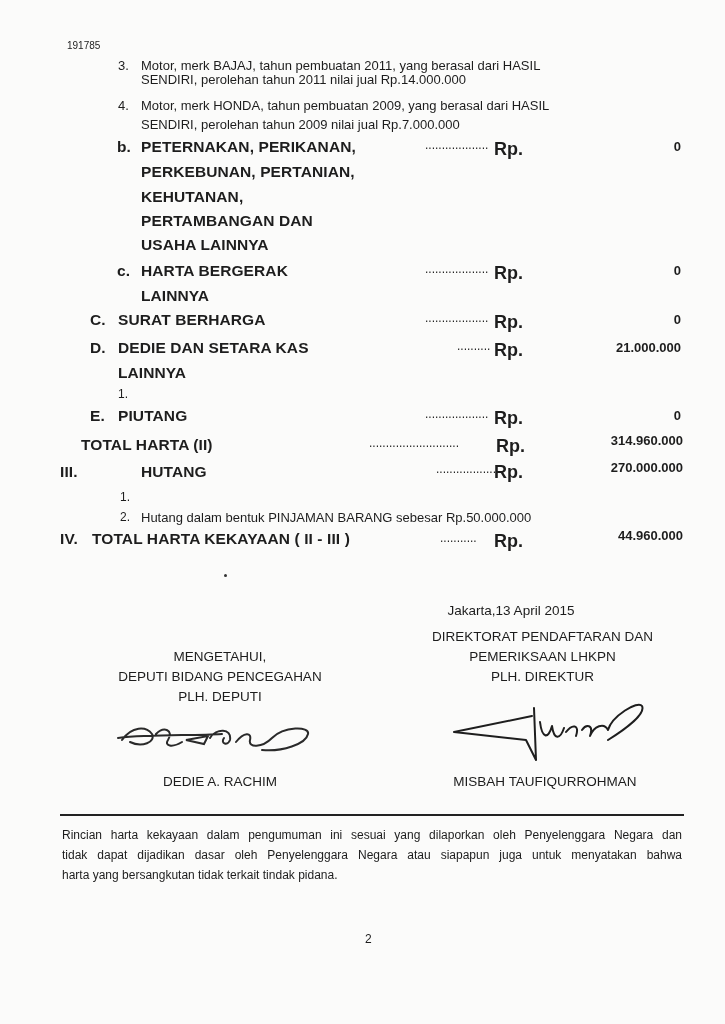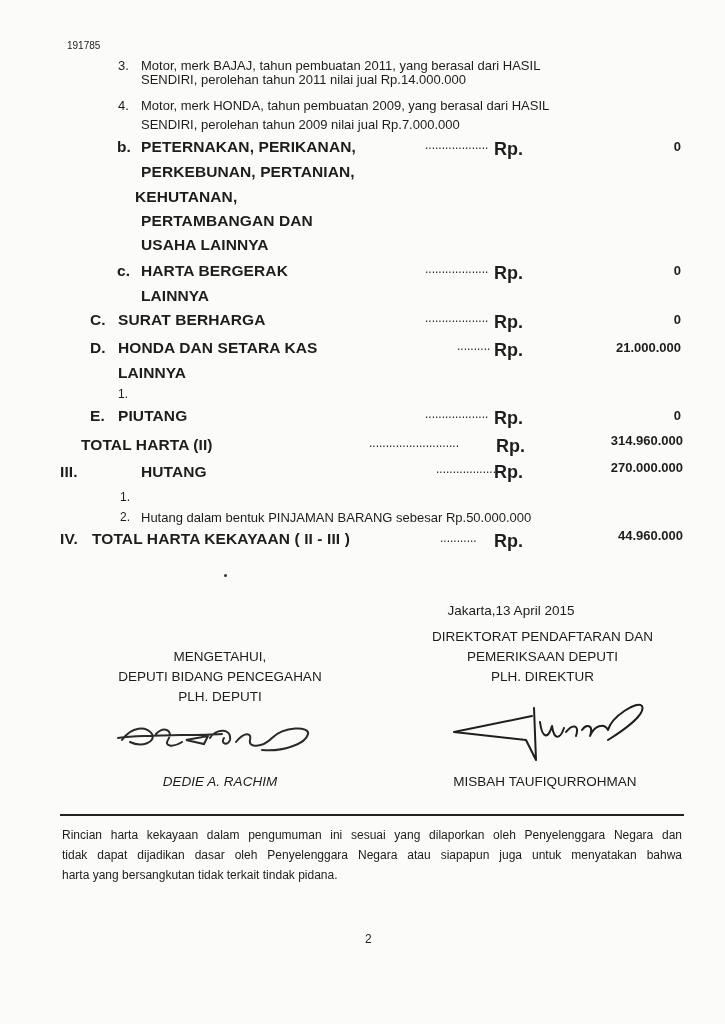--- a/index.html
+++ b/index.html
@@ -36,21 +36,21 @@
 <div class="abs item" style="left:118px; top:96px; width:520px; height:40px;">
   <span class="num">4.</span>
   <span class="txt" style="top:0;">Motor, merk HONDA, tahun pembuatan 2009, yang berasal dari HASIL</span>
   <span class="txt" style="top:19px;">SENDIRI, perolehan tahun 2009 nilai jual Rp.7.000.000</span>
 </div>
 
 <div>
   <span class="abs bold" style="left:117px; top:138px;">b.</span>
   <span class="abs bold" style="left:141px; top:138px;">PETERNAKAN, PERIKANAN,</span>
   <span class="abs bold" style="left:141px; top:163px;">PERKEBUNAN, PERTANIAN,</span>
-  <span class="abs bold" style="left:135px; top:188px;">KEHUTANAN,</span>
+  <span class="abs bold" style="left:141px; top:188px;">KEHUTANAN,</span>
   <span class="abs bold" style="left:141px; top:212px;">PERTAMBANGAN DAN</span>
   <span class="abs bold" style="left:141px; top:236px;">USAHA LAINNYA</span>
   <span class="abs dots" style="left:425px; top:138px;">...................</span>
   <span class="abs rp" style="left:494px; top:139px;">Rp.</span>
   <span class="abs amt" style="left:521px; top:139px;">0</span>
 </div>
 
 <div>
   <span class="abs bold" style="left:117px; top:262px;">c.</span>
   <span class="abs bold" style="left:141px; top:262px;">HARTA BERGERAK</span>
@@ -63,21 +63,21 @@
 <div>
   <span class="abs bold" style="left:90px; top:311px;">C.</span>
   <span class="abs bold" style="left:118px; top:311px;">SURAT BERHARGA</span>
   <span class="abs dots" style="left:425px; top:311px;">...................</span>
   <span class="abs rp" style="left:494px; top:312px;">Rp.</span>
   <span class="abs amt" style="left:521px; top:312px;">0</span>
 </div>
 
 <div>
   <span class="abs bold" style="left:90px; top:339px;">D.</span>
-  <span class="abs bold" style="left:118px; top:339px;">HONDA DAN SETARA KAS</span>
+  <span class="abs bold" style="left:118px; top:339px;">DEDIE DAN SETARA KAS</span>
   <span class="abs bold" style="left:118px; top:364px;">LAINNYA</span>
   <span class="abs dots" style="left:457px; top:339px;">..........</span>
   <span class="abs rp" style="left:494px; top:340px;">Rp.</span>
   <span class="abs amt" style="left:521px; top:340px;">21.000.000</span>
   <div class="abs item" style="left:118px; top:385px; width:500px; height:19px;">
     <span class="num" style="font-size:12px;">1.</span>
   </div>
 </div>
 
 <div>
@@ -124,33 +124,33 @@
 
 <div class="abs sig" style="left:100px; top:627px; width:240px;text-align:center;">
   <div style="height:20px;"></div>
   <div>MENGETAHUI,</div>
   <div>DEPUTI BIDANG PENCEGAHAN</div>
   <div>PLH. DEPUTI</div>
 </div>
 
 <div class="abs sig" style="left:400px; top:627px; width:285px;">
   <div>DIREKTORAT PENDAFTARAN DAN</div>
-  <div>PEMERIKSAAN DEPUTI</div>
+  <div>PEMERIKSAAN LHKPN</div>
   <div>PLH. DIREKTUR</div>
 </div>
 
 <svg class="abs" style="left:112px; top:712px;" width="210" height="50" viewBox="0 0 210 50">
   <path d="M10 28 C 20 14, 34 14, 40 22 C 44 30, 30 36, 18 30 M6 26 C 40 22, 80 24, 110 22 M44 22 C 52 14, 62 18, 56 28 C 52 34, 60 36, 70 30 M74 28 L 96 24 L 92 32 Z M98 26 C 104 16, 120 16, 118 28 C 116 34, 108 32, 112 26 M124 30 C 132 20, 140 20, 138 28 C 136 36, 150 36, 160 26 C 172 14, 198 14, 196 22 C 194 32, 170 40, 150 38" fill="none" stroke="#2a2a2a" stroke-width="2" stroke-linecap="round"></path>
 </svg>
 
 <svg class="abs" style="left:448px; top:696px;" width="200" height="70" viewBox="0 0 200 70">
   <path d="M6 36 L 84 20 M6 36 L 78 44 L 88 64 L 86 12 M92 26 C 94 42, 100 44, 104 30 C 106 44, 112 44, 116 32 M118 36 C 124 28, 132 28, 128 40 M134 34 C 138 28, 146 28, 142 40 C 146 30, 156 26, 160 34 C 164 20, 190 4, 194 10 C 198 18, 176 34, 160 44" fill="none" stroke="#1e1e1e" stroke-width="2" stroke-linecap="round" stroke-linejoin="round"></path>
 </svg>
 
-<div class="abs sig" style="left:100px; top:772px; width:240px;font-style:italic;">DEDIE A. RACHIM</div>
+<div class="abs sig" style="left:100px; top:772px; width:240px;">DEDIE A. RACHIM</div>
 <div class="abs sig" style="left:430px; top:772px; width:230px;">MISBAH TAUFIQURROHMAN</div>
 
 <div class="rule"></div>
 
 <div class="note">
   <span style="text-align-last:justify;">Rincian harta kekayaan dalam pengumuman ini sesuai yang dilaporkan oleh Penyelenggara Negara dan</span>
   <span style="text-align-last:justify;">tidak dapat dijadikan dasar oleh Penyelenggara Negara atau siapapun juga untuk menyatakan bahwa</span>
   <span class="last">harta yang bersangkutan tidak terkait tindak pidana.</span>
 </div>
 

